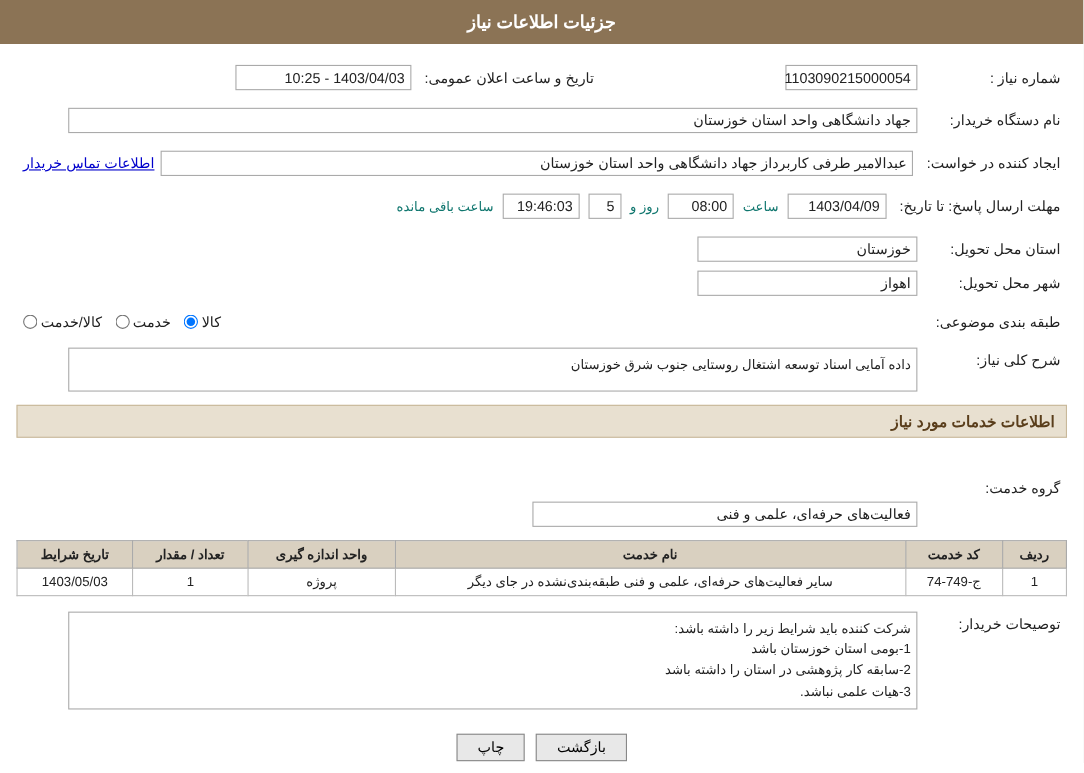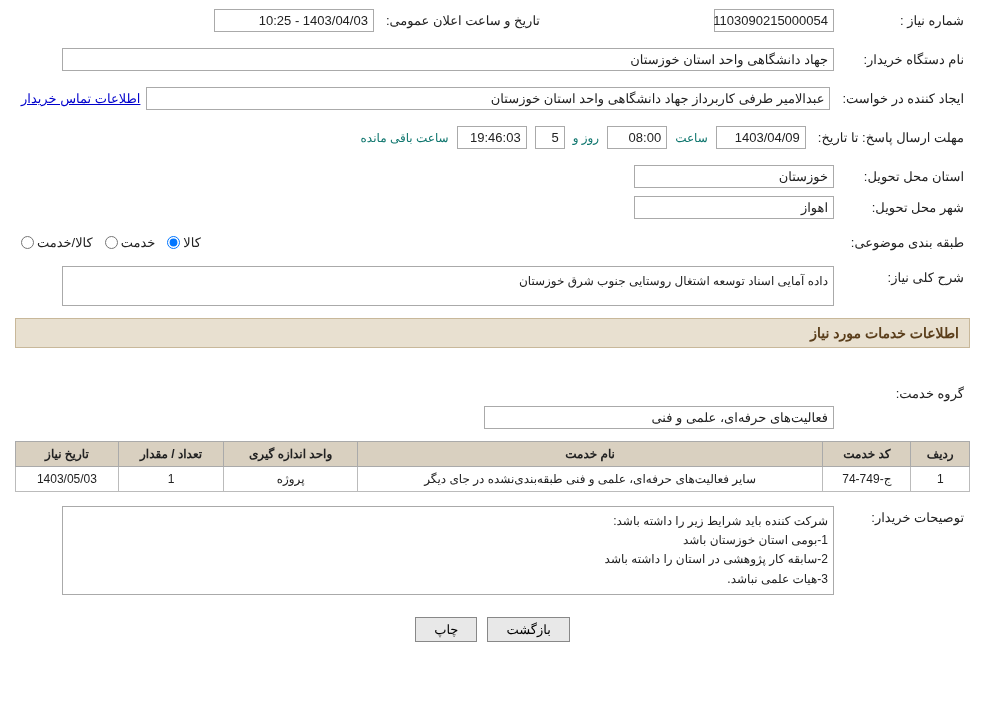--- a/index.html
+++ b/index.html
@@ -162,20 +162,23 @@
     }
     .service-name-cell {
       text-align: right;
     }
   </style>
 </head>
 <body>
 
 <div class="page-container">
 
+  <div class="header-bar">
+    <span>جزئیات اطلاعات نیاز</span>
+  </div>
 
   <div class="main-content section">
 
     <table class="info-table">
       <tbody>
           <tr>
         <td class="label-cell">شماره نیاز :</td>
         <td class="value-cell">
           <div class="input-box input-small">1103090215000054</div>
         </td>
@@ -298,21 +301,21 @@
       </table>
 
     <table class="service-table">
       <thead>
         <tr>
           <th>ردیف</th>
           <th>کد خدمت</th>
           <th>نام خدمت</th>
           <th>واحد اندازه گیری</th>
           <th>تعداد / مقدار</th>
-          <th>تاریخ نیاز</th>
+          <th>تاریخ شرایط</th>
         </tr>
       </thead>
       <tbody>
         <tr class="table-row">
           <td>1</td>
           <td>ج-749-74</td>
           <td class="service-name-cell">سایر فعالیت‌های حرفه‌ای، علمی و فنی طبقه‌بندی‌نشده در جای دیگر</td>
           <td>پروژه</td>
           <td>1</td>
           <td>1403/05/03</td>

